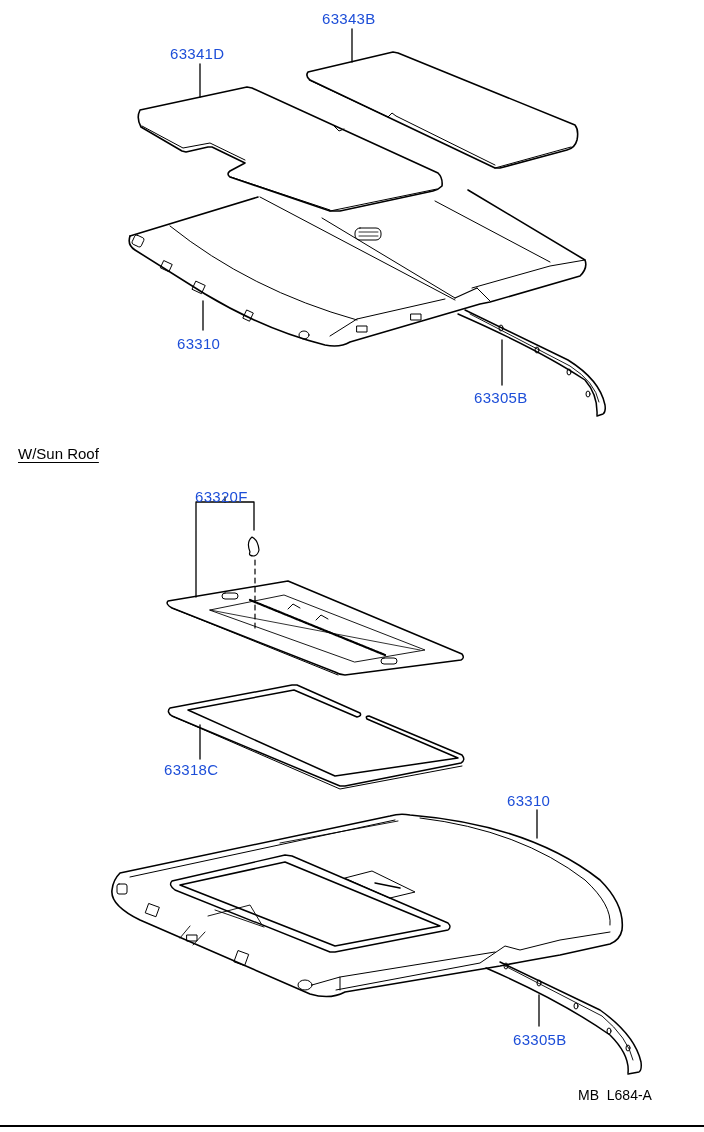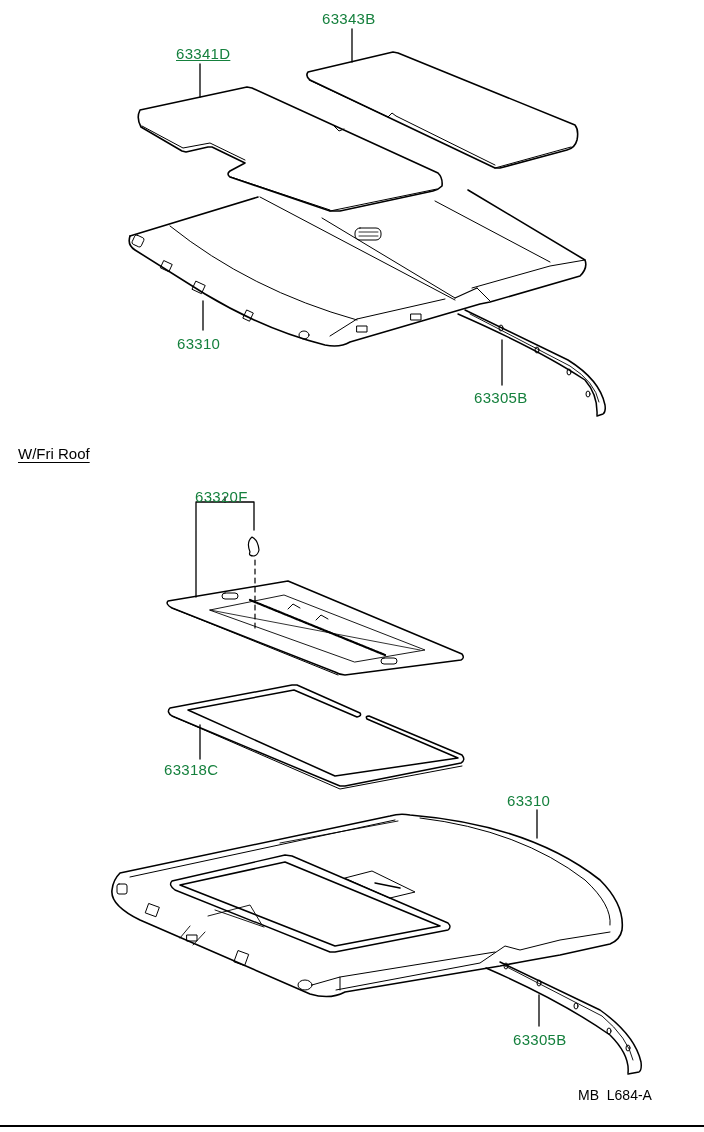--- a/index.html
+++ b/index.html
@@ -2,21 +2,21 @@
 <html><head>
   <meta charset="utf-8">
   <style>
     html, body { margin: 0; padding: 0; background: #ffffff; }
     body { width: 704px; height: 1132px; position: relative; overflow: hidden; font-family: "Liberation Sans", sans-serif; }
     #diagram { position: absolute; left: 0; top: 0; width: 704px; height: 1132px; }
     .part-label {
       position: absolute;
       font-family: "Liberation Sans", sans-serif;
       font-size: 15px;
-      color: #15803d;
+      color: #1d4ed8;
       letter-spacing: 0.3px;
       white-space: nowrap;
       line-height: 1;
     }
     .section-label {
       position: absolute;
       font-family: "Liberation Sans", sans-serif;
       font-size: 15px;
       color: #000;
       text-decoration: underline;
@@ -152,26 +152,26 @@
       <ellipse cx="609" cy="1031" rx="2" ry="3" stroke-width="1"></ellipse>
       <ellipse cx="628" cy="1048" rx="2" ry="3" stroke-width="1"></ellipse>
       <line x1="539" y1="995" x2="539" y2="1026" stroke-width="1.3"></line>
     </g>
 
     <line x1="0" y1="1126" x2="704" y2="1126" stroke-width="2.2"></line>
   </svg>
 
   
   <div class="part-label" style="left:322px; top:11px;">63343B</div>
-  <div class="part-label" style="left:176px; top:46px;text-decoration:underline;">63341D</div>
+  <div class="part-label" style="left:170px; top:46px;">63341D</div>
   <div class="part-label" style="left:177px; top:336px;">63310</div>
   <div class="part-label" style="left:474px; top:390px;">63305B</div>
 
   
-  <div class="section-label" style="left:18px; top:446px;">W/Fri Roof</div>
+  <div class="section-label" style="left:18px; top:446px;">W/Sun Roof</div>
 
   
   <div class="part-label" style="left:195px; top:489px;">63320F</div>
   <div class="part-label" style="left:164px; top:762px;">63318C</div>
   <div class="part-label" style="left:507px; top:793px;">63310</div>
   <div class="part-label" style="left:513px; top:1032px;">63305B</div>
 
   
   <div class="code-label" style="left:578px; top:1088px; white-space:pre;">MB  L684-A</div>
 </div>

